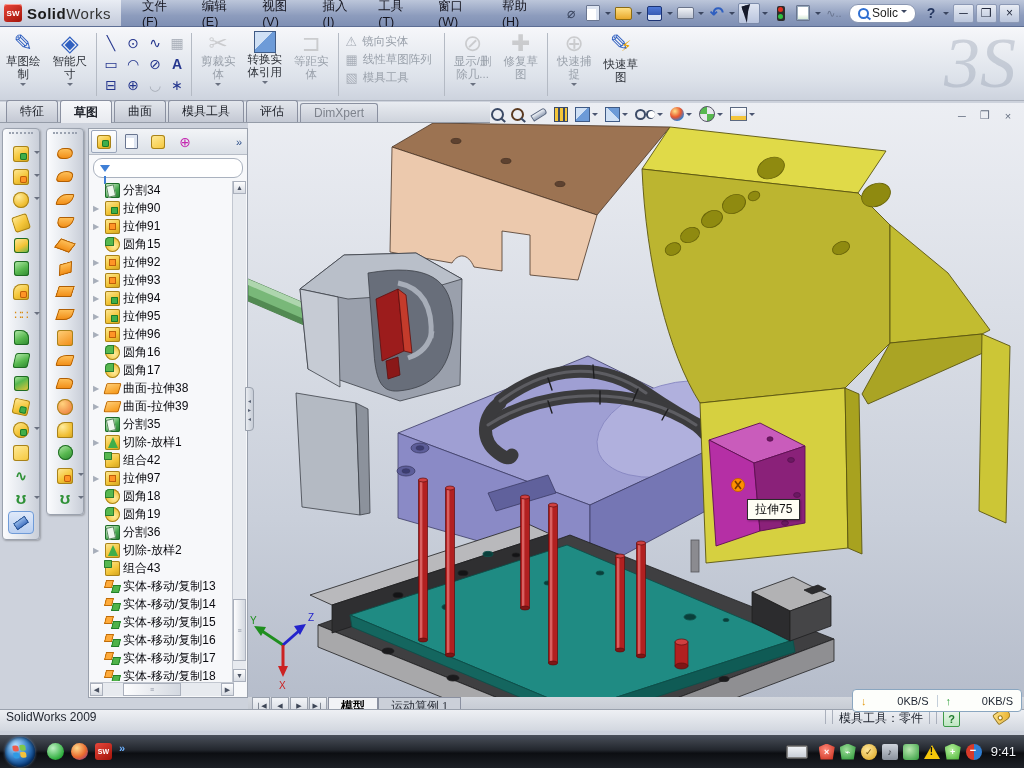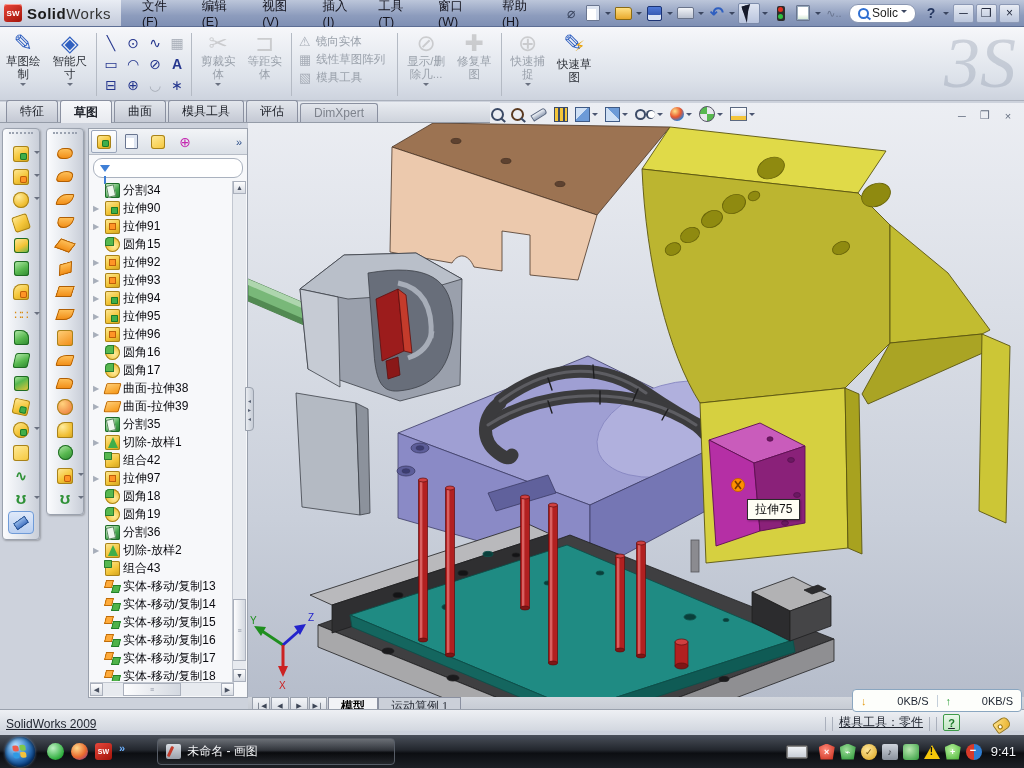--- a/index.html
+++ b/index.html
@@ -134,21 +134,21 @@
   #netmeter .seg+.seg{border-left:1px solid #c4cfda;}
   .dnarrow{color:#e39a12;font-weight:bold;}
   .uparrow{color:#2fa03a;font-weight:bold;}
   
   #doctabs{left:248px;top:697px;width:776px;height:17px;background:linear-gradient(#d3d7de,#c2c7d0);display:flex;align-items:stretch;z-index:7;}
   .navb{width:16px;display:flex;align-items:center;justify-content:center;font-size:7px;color:#3d4656;background:linear-gradient(#f3f5f8,#d4d9e1);border:1px solid #9aa1ad;margin-right:1px;}
   .dtab{padding:1px 12px;font-size:12px;border:1px solid #8a90a0;border-bottom:none;display:flex;align-items:center;}
   .dtab.cur{background:#f2f3f6;font-weight:bold;font-family:Liberation Mono, monospace;}
   .dtab.idle{background:#cbd0d9;color:#2a2e38;font-family:Liberation Serif, serif;}
   #statusbar{left:0;top:709px;width:1024px;height:21px;background:linear-gradient(#eef0f4,#d2d7df);border-top:1px solid #9aa1ad;
-             display:flex;align-items:flex-end;font-size:12px;color:#1d222c;z-index:7;text-decoration:underline;}
+             display:flex;align-items:flex-start;font-size:12px;color:#1d222c;z-index:7;}
   #statusbar .lsep{width:1px;height:14px;background:#aab0bc;margin:0 6px;}
   .qhelp{width:15px;height:15px;background:linear-gradient(#e9f7ea,#bfe6c2);border:1px solid #3d9a48;color:#1c7a2a;font-weight:bold;
          font-size:11px;display:flex;align-items:center;justify-content:center;border-radius:2px;}
   .tagico{width:14px;height:10px;background:linear-gradient(135deg,#ffe184,#e8b12c);border:1px solid #9a7714;transform:rotate(-35deg);border-radius:2px 5px 5px 2px;position:relative;}
   .tagico::after{content:"";position:absolute;left:2px;top:3px;width:3px;height:3px;border-radius:50%;background:#fff;border:1px solid #9a7714;}
   
   #taskbar{left:0;top:735px;width:1024px;height:33px;background:linear-gradient(#4a505a,#23272e 45%,#0c0e12 55%,#1d2026);display:flex;align-items:center;z-index:10;}
   .orb{width:30px;height:30px;border-radius:50%;margin:0 6px 0 5px;background:radial-gradient(circle at 35% 28%,#b9e0ff,#3f8ad0 40%,#0d4488 72%,#072a58);
        box-shadow:inset 0 0 4px #031830,0 0 3px rgba(120,180,255,.6);position:relative;}
   .flag{position:absolute;left:8px;top:8px;width:14px;height:14px;transform:rotate(-6deg);display:grid;grid-template-columns:6px 6px;grid-auto-rows:6px;gap:1px;}
@@ -282,20 +282,25 @@
       <span>⊕</span>
       <span class="sk-off">◡</span>
       <span>∗</span>
   </div>
   <div class="vsep"></div>
   <div class="cmd off">
     <span class="big">✂</span>
     <span>剪裁实
 体</span><span class="caret"></span>
   </div>
+  <div class="cmd">
+    <span class="big" style="width:20px;height:20px;background:linear-gradient(135deg,#cfe0f5 45%,#6d9bd8 45%);border:1px solid #3f5a85;"></span>
+    <span>转换实
+体引用</span><span class="caret"></span>
+  </div>
   <div class="cmd off">
     <span class="big">⊐</span>
     <span>等距实
 体</span>
   </div>
   <div class="vsep"></div>
   <div class="stack3">
     <div class="row">
         <span class="mini">⚠</span>
         <span>镜向实体</span>
@@ -901,24 +906,20 @@
         <i style="background:#f5c23b;"></i>
     </span>
   </span>
   <span class="ql">
     <span class="qlico qlmsn"></span>
     <span class="qlico qlball"></span>
     <span class="qlico qlsw">SW</span>
     <span class="qlchev">»</span>
   </span>
   <span style="width:26px;"></span>
-  <span class="taskbtn">
-    <span class="tbpaint"></span>
-    <span>未命名 - 画图</span>
-  </span>
   <span id="tray">
     <span class="kbico"></span>
     <span class="tico16 shield shred">×</span>
     <span class="tico16 shield shgrn">⌁</span>
     <span class="tico16 badge">✓</span>
     <span class="tico16 spk">♪</span>
     <span class="tico16 phn"></span>
     <span class="warnico"></span>
     <span class="tico16 shield shgrn2">+</span>
     <span class="tico16 dualico"></span>

